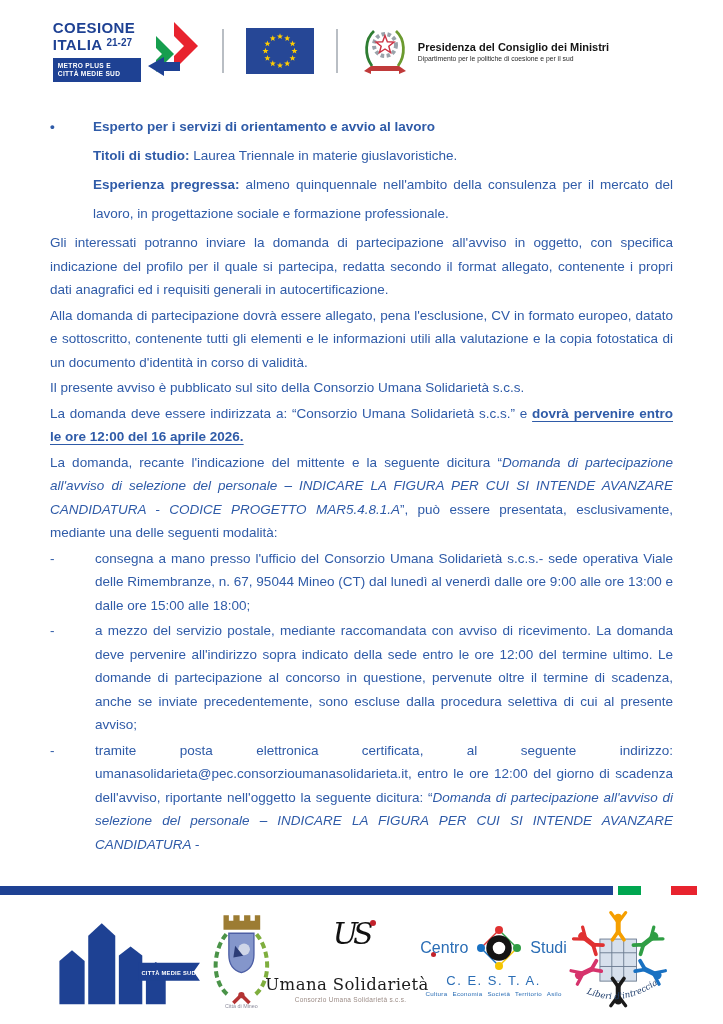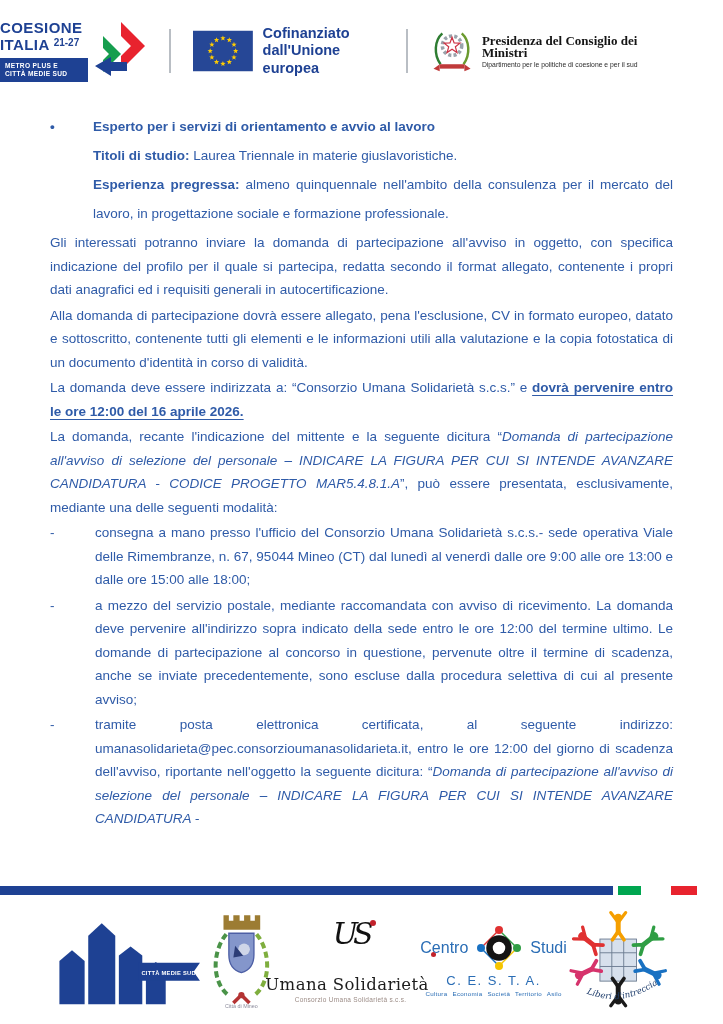--- a/index.html
+++ b/index.html
@@ -22,21 +22,21 @@
   .coe-text { display: flex; flex-direction: column; }
   .coe-line1, .coe-line2 { color: #1e4193; font-weight: bold; font-size: 15px; line-height: 15px; letter-spacing: .4px; }
   .coe-years { font-size: 10px; font-weight: bold; color: #1e4193; vertical-align: 4px; margin-left: 4px; letter-spacing: 0; }
   .coe-box { background: #1e4193; color: #fff; font-size: 6.6px; font-weight: bold; line-height: 8px; padding: 4px 5px; margin-top: 6px; letter-spacing: .3px; width: 88px; }
 
   .eu { display: flex; align-items: center; gap: 10px; }
   .eu-label { color: #1e4193; font-weight: bold; font-size: 14.5px; line-height: 17.5px; }
 
   .pres { display: flex; align-items: center; gap: 8px; }
   .pres-text { display: flex; flex-direction: column; }
-  .pres-title { color: #151515; font-weight: bold; font-size: 13px; line-height: 12px; font-family: Liberation Serif, serif; }
+  .pres-title { color: #151515; font-weight: bold; font-size: 11px; line-height: 12px; }
   .pres-sub { color: #2b2b2b; font-size: 6.8px; margin-top: 2px; }
 
   
   .main {
     position: absolute; top: 112px; left: 50px; width: 623px;
     color: #2f5ba8; font-size: 13.5px; text-align: justify;
   }
   .b { font-weight: bold; }
   .i { font-style: italic; }
   .bu { font-weight: bold; text-decoration: underline; text-underline-offset: 3px; }
@@ -117,24 +117,20 @@
       <use href="#eustar" transform="translate(48.5,23)"></use>
       <use href="#eustar" transform="translate(46.56,30.25)"></use>
       <use href="#eustar" transform="translate(41.25,35.56)"></use>
       <use href="#eustar" transform="translate(34,37.5)"></use>
       <use href="#eustar" transform="translate(26.75,35.56)"></use>
       <use href="#eustar" transform="translate(21.44,30.25)"></use>
       <use href="#eustar" transform="translate(19.5,23)"></use>
       <use href="#eustar" transform="translate(21.44,15.75)"></use>
       <use href="#eustar" transform="translate(26.75,10.44)"></use>
     </svg>
-    <div class="eu-label">
-      <div>Cofinanziato</div>
-      <div>dall'Unione europea</div>
-    </div>
   </div>
 
   <div class="hdr-divider"></div>
 
   <div class="pres">
     <svg width="50" height="58" viewBox="0 0 50 58">
       <circle cx="25" cy="23" r="11" fill="#ffffff" stroke="#9aa3ab" stroke-width="4" stroke-dasharray="3.5 2.5"></circle>
       <path d="M25,13.5 L27.35,19.76 L34.03,20.06 L28.8,24.24 L30.58,30.69 L25,27 L19.42,30.69 L21.2,24.24 L15.97,20.06 L22.65,19.76 Z" fill="#ffffff" stroke="#cc3344" stroke-width="1.4"></path>
       <path d="M12,44 C4,33 5,17 14,9" fill="none" stroke="#2e7d32" stroke-width="2.8"></path>
       <path d="M38,44 C46,33 45,17 36,9" fill="none" stroke="#6b9a2f" stroke-width="2.8"></path>
@@ -156,20 +152,21 @@
     <div class="bullet-body">
       <span class="b">Esperto per i servizi di orientamento e avvio al lavoro</span><br>
       <span class="b">Titoli di studio:</span><span> Laurea Triennale in materie giuslavoristiche.</span><br>
       <span class="b">Esperienza pregressa:</span><span> almeno quinquennale nell'ambito della consulenza per il mercato del lavoro, in progettazione sociale e formazione professionale.</span>
     </div>
   </div>
 
 
   <p class="par">Gli interessati potranno inviare la domanda di partecipazione all'avviso in oggetto, con specifica indicazione del profilo per il quale si partecipa, redatta secondo il format allegato, contenente i propri dati anagrafici ed i requisiti generali in autocertificazione.</p>
   <p class="par">Alla domanda di partecipazione dovrà essere allegato, pena l'esclusione, CV in formato europeo, datato e sottoscritto, contenente tutti gli elementi e le informazioni utili alla valutazione e la copia fotostatica di un documento d'identità in corso di validità.</p>
+  <p class="par">Il presente avviso è pubblicato sul sito della Consorzio Umana Solidarietà s.c.s.</p>
   <p class="par"><span>La domanda deve essere indirizzata a: “Consorzio Umana Solidarietà s.c.s.” e </span><span class="bu">dovrà pervenire entro le ore 12:00 del 16 aprile 2026.</span></p>
   <p class="par"><span>La domanda, recante l'indicazione del mittente e la seguente dicitura “</span><span class="i">Domanda di partecipazione all'avviso di selezione del personale – INDICARE LA FIGURA PER CUI SI INTENDE AVANZARE CANDIDATURA - CODICE PROGETTO MAR5.4.8.1.A</span><span>”, può essere presentata, esclusivamente, mediante una delle seguenti modalità:</span></p>
 
   <div class="dash-row">
     <div class="dash-mark">-</div>
     <div class="dash-body">consegna a mano presso l'ufficio del Consorzio Umana Solidarietà s.c.s.- sede operativa Viale delle Rimembranze, n. 67, 95044 Mineo (CT) dal lunedì al venerdì dalle ore 9:00 alle ore 13:00 e dalle ore 15:00 alle 18:00;</div>
   </div>
 
   <div class="dash-row">
     <div class="dash-mark">-</div>

